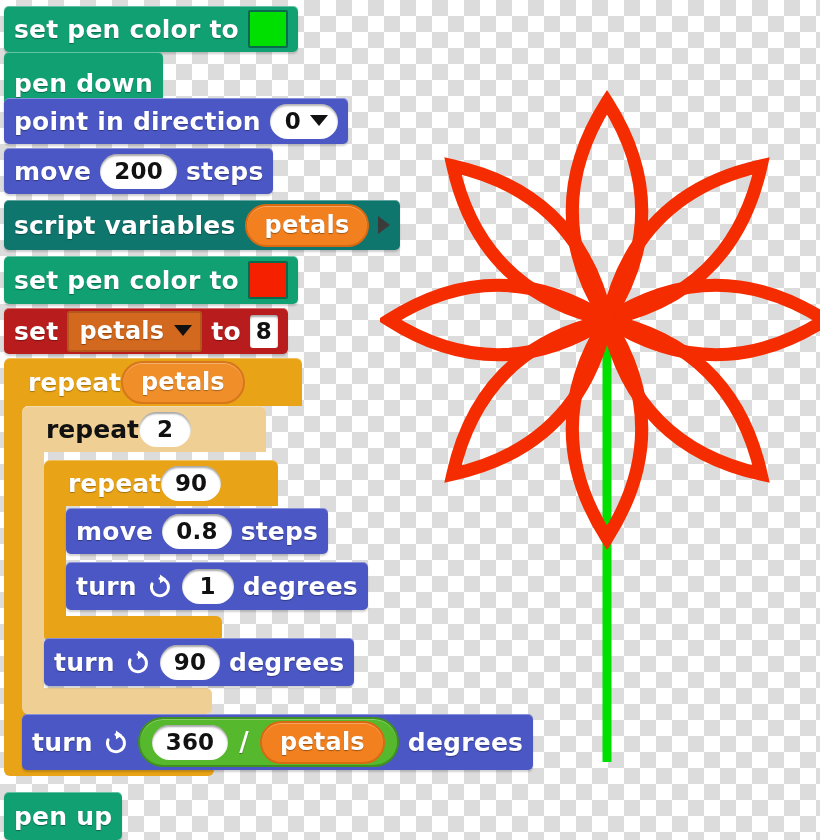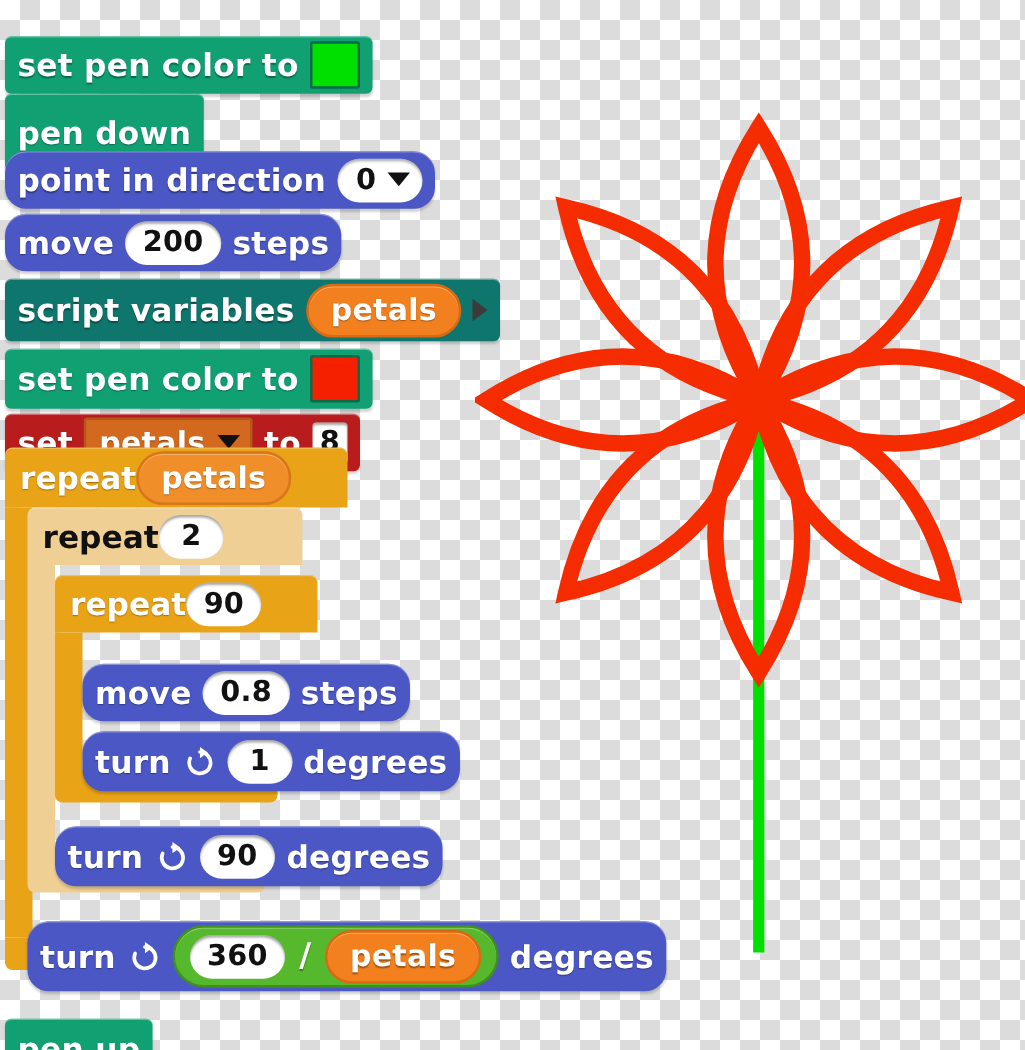--- a/index.html
+++ b/index.html
@@ -21,27 +21,26 @@
     display:flex;align-items:center;
     color:#ffffff;
     font-weight:bold;
     font-size:25px;
     letter-spacing:0.2px;
     border-radius:5px;
     padding:0 10px;
     white-space:nowrap;
     text-shadow:0 1px 1px rgba(0,0,0,.35);
     box-shadow:inset 0 1px 0 rgba(255,255,255,.35), 0 2px 2px rgba(0,0,0,.18);
-    margin-top:23px;
   }
   .blk .lbl{line-height:1;}
   .blk .gap{display:inline-block;width:9px;}
 
   .pen   {background:#11a072;}   
-  .motion{background:#4b57c4;border-radius:17px;}   
+  .motion{background:#4b57c4;}   
   .gray  {background:#0f766e;}   
   .var   {background:#b91c1c;}   
   .ctrlA {background:#e8a317;}   
   .ctrlB {background:#efcf93;color:#111;text-shadow:none;} 
   .ctrlB .lbl{color:#111;}
 
   
   .numslot{
     display:inline-flex;align-items:center;justify-content:center;
     background:#ffffff;color:#111;
@@ -86,21 +85,21 @@
   }
   .reporter .slash{color:#fff;font-size:26px;font-weight:bold;}
 
   
   .turnicon{display:inline-block;width:27px;height:27px;}
 
   
   .cblock{position:absolute;border-radius:6px;}
   .cblock .chead{
     position:absolute;left:0;top:0;display:flex;align-items:center;
-    padding:0 12px;border-radius:6px 6px 0 0;
+    padding:0 24px;border-radius:6px 6px 0 0;
     font-size:25px;font-weight:bold;color:#fff;
     box-shadow:inset 0 1px 0 rgba(255,255,255,.3);
     text-shadow:0 1px 1px rgba(0,0,0,.3);
   }
   .cblock .cspine{position:absolute;left:0;}
   .cblock .cfoot{position:absolute;left:0;border-radius:0 6px 6px 6px;}
   .cblock.b .chead{color:#111;text-shadow:none;}
 
   
   #art{position:absolute;left:380px;top:80px;width:440px;height:700px;}

